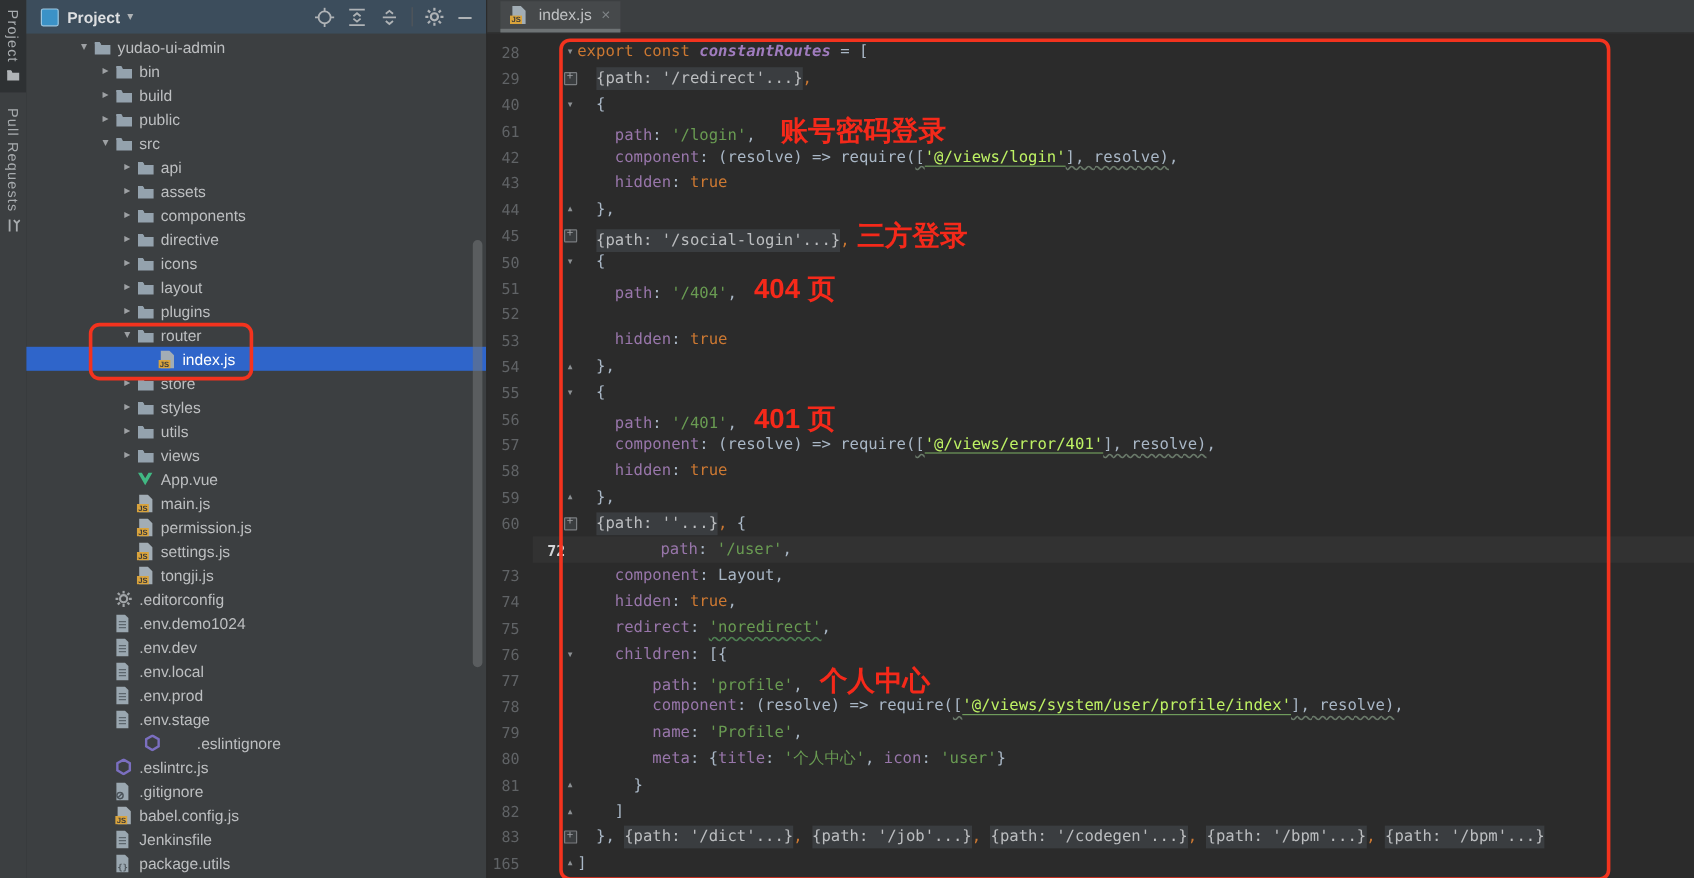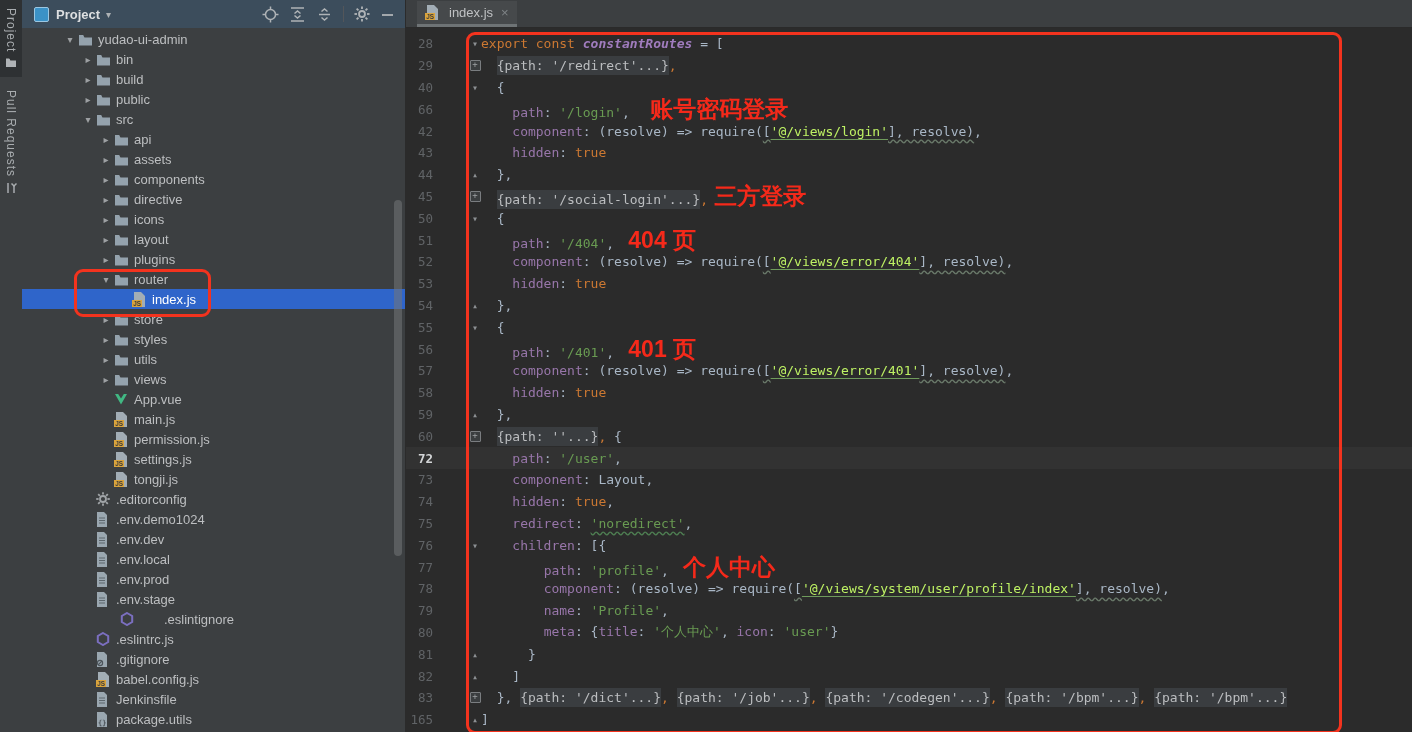--- a/index.html
+++ b/index.html
@@ -46,21 +46,21 @@
   #tabbar{position:absolute;left:0;top:0;width:100%;height:27px;background:#3C3F41;
           border-bottom:1px solid #2A2A2A;display:flex;align-items:flex-end;}
   .tab{height:26px;margin-left:11px;display:flex;align-items:center;gap:6px;padding:0 8px;
        background:#46494B;border-bottom:3px solid #70747/6;color:#BFC1C3;font-size:13px;
        border-bottom:3px solid #6E7375;box-sizing:border-box;}
   .tab-close{color:#7F8487;font-size:13px;margin-left:2px;}
 
   #code{position:absolute;left:0;top:27px;width:100%;height:705px;padding-top:6px;
         font-family:"DejaVu Sans Mono",monospace;font-size:13px;}
   .cline{height:21.8px;display:flex;align-items:center;white-space:pre;}
-  .cline.caret{background:#323232;}
+  .cline.caret{background:#323232;margin-left:38px;}
   .lnum{width:27px;flex:none;text-align:right;color:#606366;font-size:12.5px;}
   .caret .lnum{color:#D4D6D8;font-weight:bold;}
   .lmark{width:12px;flex:none;margin-left:36px;display:flex;align-items:center;justify-content:center;
          color:#8C9093;font-size:10px;}
   .m-plus{width:9px;height:9px;border:1px solid #7A7D80;color:#9DA0A3;font-size:9px;line-height:7px;
           text-align:center;border-radius:1px;background:#3A3D3F;}
   .ltext{flex:none;}
 
   
   .tk-d{color:#A9B7C6;}
@@ -564,28 +564,28 @@
             </svg>
           </span>
         <span>index.js</span>
         <span class="tab-close">×</span>
       </div>
     </div>
     <div id="code">
         <div class="cline"><span class="lnum">28</span><span class="lmark">▾</span><span class="ltext"><span class="tk-k">export const </span><span class="tk-cn">constantRoutes</span><span class="tk-d"> = [</span></span></div>
         <div class="cline"><span class="lnum">29</span><span class="lmark"><span class="m-plus">+</span></span><span class="ltext"><span class="tk-d">  </span><span class="tk-fd">{path: '/redirect'...}</span><span class="tk-k">,</span></span></div>
         <div class="cline"><span class="lnum">40</span><span class="lmark">▾</span><span class="ltext"><span class="tk-d">  {</span></span></div>
-        <div class="cline"><span class="lnum">66</span><span class="lmark"></span><span class="ltext"><span class="tk-d">    </span><span class="tk-p">path</span><span class="tk-d">: </span><span class="tk-s">'/login'</span><span class="tk-d">, </span><span class="tk-r">  账号密码登录</span></span></div>
+        <div class="cline"><span class="lnum">61</span><span class="lmark"></span><span class="ltext"><span class="tk-d">    </span><span class="tk-p">path</span><span class="tk-d">: </span><span class="tk-s">'/login'</span><span class="tk-d">, </span><span class="tk-r">  账号密码登录</span></span></div>
         <div class="cline"><span class="lnum">42</span><span class="lmark"></span><span class="ltext"><span class="tk-d">    </span><span class="tk-p">component</span><span class="tk-d">: (resolve) =&gt; require(</span><span class="tk-uw">[</span><span class="tk-us">'@/views/login'</span><span class="tk-uw">], resolve)</span><span class="tk-d">,</span></span></div>
         <div class="cline"><span class="lnum">43</span><span class="lmark"></span><span class="ltext"><span class="tk-d">    </span><span class="tk-p">hidden</span><span class="tk-d">: </span><span class="tk-k">true</span></span></div>
         <div class="cline"><span class="lnum">44</span><span class="lmark">▴</span><span class="ltext"><span class="tk-d">  },</span></span></div>
         <div class="cline"><span class="lnum">45</span><span class="lmark"><span class="m-plus">+</span></span><span class="ltext"><span class="tk-d">  </span><span class="tk-fd">{path: '/social-login'...}</span><span class="tk-k">,</span><span class="tk-r"> 三方登录</span></span></div>
         <div class="cline"><span class="lnum">50</span><span class="lmark">▾</span><span class="ltext"><span class="tk-d">  {</span></span></div>
         <div class="cline"><span class="lnum">51</span><span class="lmark"></span><span class="ltext"><span class="tk-d">    </span><span class="tk-p">path</span><span class="tk-d">: </span><span class="tk-s">'/404'</span><span class="tk-d">, </span><span class="tk-r"> 404 页</span></span></div>
-        <div class="cline"><span class="lnum">52</span><span class="lmark"></span><span class="ltext"><span class="tk-d">    </span><span class="tk-p">component</span><span class="tk-d">: (resolve) =&gt; require(</span><span class="tk-uw">[</span><span class="tk-us">'@/views/error/404'</span><span class="tk-uw">], resolve)</span><span class="tk-d">,</span></span></div>
+        <div class="cline"><span class="lnum">52</span><span class="lmark"></span></div>
         <div class="cline"><span class="lnum">53</span><span class="lmark"></span><span class="ltext"><span class="tk-d">    </span><span class="tk-p">hidden</span><span class="tk-d">: </span><span class="tk-k">true</span></span></div>
         <div class="cline"><span class="lnum">54</span><span class="lmark">▴</span><span class="ltext"><span class="tk-d">  },</span></span></div>
         <div class="cline"><span class="lnum">55</span><span class="lmark">▾</span><span class="ltext"><span class="tk-d">  {</span></span></div>
         <div class="cline"><span class="lnum">56</span><span class="lmark"></span><span class="ltext"><span class="tk-d">    </span><span class="tk-p">path</span><span class="tk-d">: </span><span class="tk-s">'/401'</span><span class="tk-d">, </span><span class="tk-r"> 401 页</span></span></div>
         <div class="cline"><span class="lnum">57</span><span class="lmark"></span><span class="ltext"><span class="tk-d">    </span><span class="tk-p">component</span><span class="tk-d">: (resolve) =&gt; require(</span><span class="tk-uw">[</span><span class="tk-us">'@/views/error/401'</span><span class="tk-uw">], resolve)</span><span class="tk-d">,</span></span></div>
         <div class="cline"><span class="lnum">58</span><span class="lmark"></span><span class="ltext"><span class="tk-d">    </span><span class="tk-p">hidden</span><span class="tk-d">: </span><span class="tk-k">true</span></span></div>
         <div class="cline"><span class="lnum">59</span><span class="lmark">▴</span><span class="ltext"><span class="tk-d">  },</span></span></div>
         <div class="cline"><span class="lnum">60</span><span class="lmark"><span class="m-plus">+</span></span><span class="ltext"><span class="tk-d">  </span><span class="tk-fd">{path: ''...}</span><span class="tk-k">,</span><span class="tk-d"> {</span></span></div>
         <div class="cline caret"><span class="lnum">72</span><span class="lmark"></span><span class="ltext"><span class="tk-d">    </span><span class="tk-p">path</span><span class="tk-d">: </span><span class="tk-s">'/user'</span><span class="tk-d">,</span></span></div>
         <div class="cline"><span class="lnum">73</span><span class="lmark"></span><span class="ltext"><span class="tk-d">    </span><span class="tk-p">component</span><span class="tk-d">: Layout,</span></span></div>

